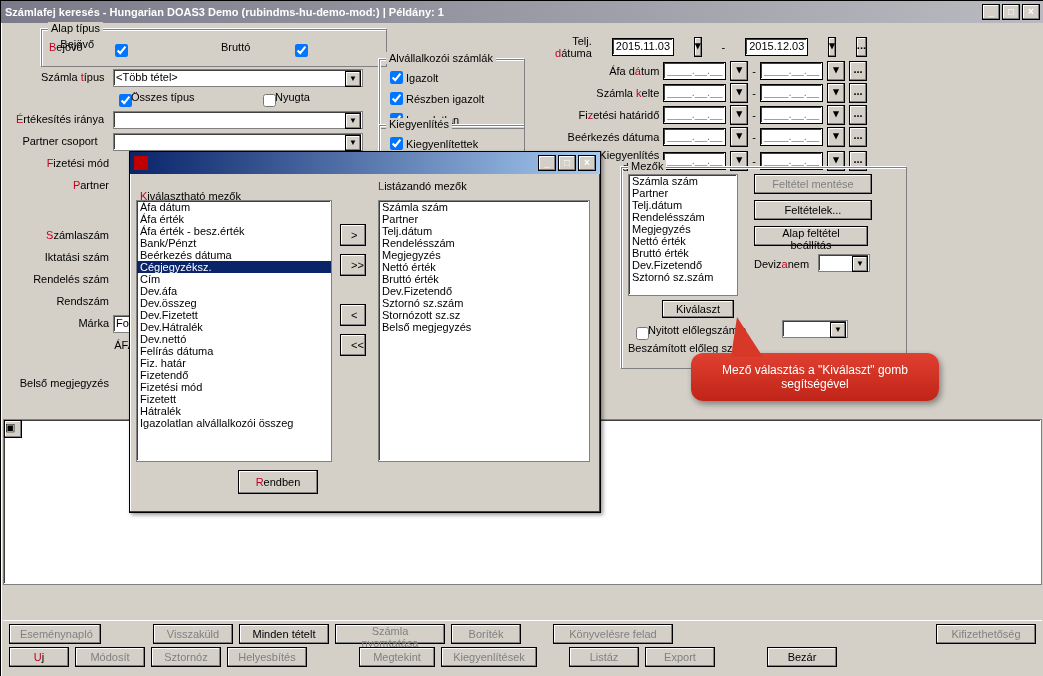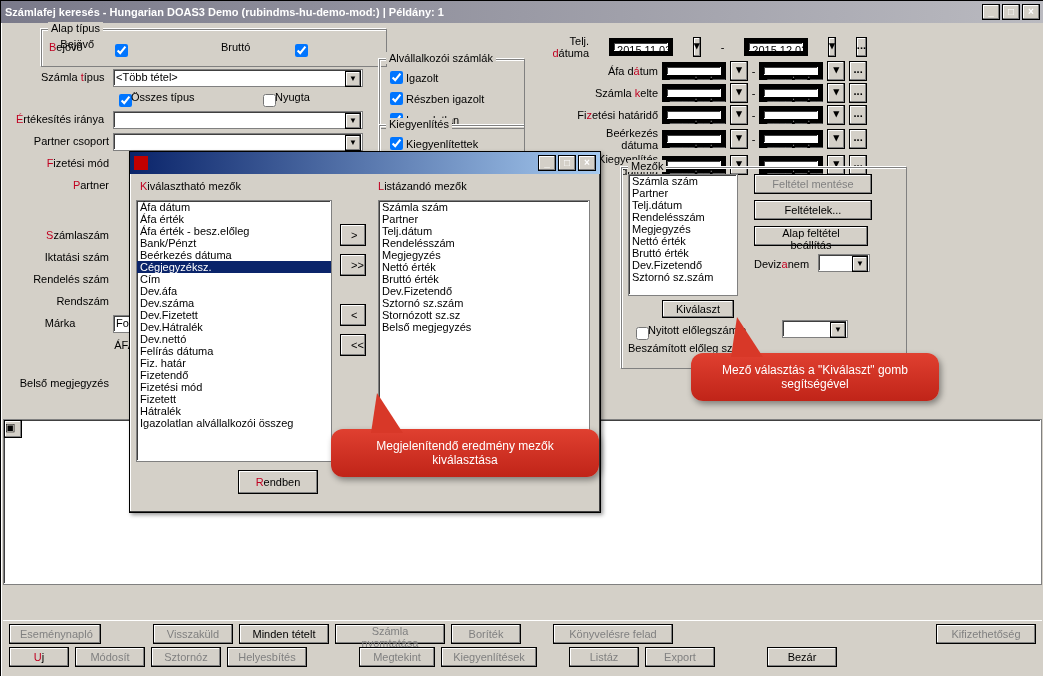--- a/index.html
+++ b/index.html
@@ -14,21 +14,21 @@
 .lbl{text-align:right;display:inline-block}
 .inp,.combo{background:#fff;border:1px solid #808080;box-shadow:inset -1px -1px 0 #fff,inset 1px 1px 0 #404040;height:18px;padding:1px 2px;box-sizing:border-box}
 .combo{position:relative;padding-right:16px}
 .combo .arr,.datebtn,.minibtn{position:absolute;right:1px;top:1px;width:14px;height:14px;background:#d4d0c8;border:1px solid #000;box-shadow:inset -1px -1px 0 #808080,inset 1px 1px 0 #fff;text-align:center;font-size:8px;line-height:13px;cursor:pointer}
 .chk{width:13px;height:13px;vertical-align:middle}
 .btn{background:#d4d0c8;border:1px solid #000;box-shadow:inset -1px -1px 0 #808080,inset 1px 1px 0 #fff;height:20px;padding:0 10px;cursor:pointer;font-size:11px}
 .listbox{background:#fff;border:1px solid #808080;box-shadow:inset -1px -1px 0 #fff,inset 1px 1px 0 #404040;overflow-y:scroll;font-size:11px}
 .listbox div{padding:0 3px;white-space:nowrap;cursor:default}
 .listbox div.sel{background:#0a246a;color:#fff}
 .row{display:flex;align-items:center;margin:2px 0}
-.dateinp{background:#fff;border:5px solid #000000;box-shadow:inset -1px -1px 0 #fff,inset 1px 1px 0 #404040;width:64px;height:18px;padding:1px 3px;box-sizing:border-box;color:#808080}
+.dateinp{background:#fff;border:1px solid #000000;box-shadow:inset -1px -1px 0 #fff,inset 1px 1px 0 #404040;width:64px;height:18px;padding:1px 3px;box-sizing:border-box;color:#808080}
 .dotbtn{width:18px;height:18px;background:#d4d0c8;border:1px solid #000;box-shadow:inset -1px -1px 0 #808080,inset 1px 1px 0 #fff;text-align:center;line-height:15px;font-weight:bold;cursor:pointer}
 .modal{position:absolute;background:#d4d0c8;border:1px solid #000;box-shadow:2px 2px 4px rgba(0,0,0,.4),inset -1px -1px 0 #404040,inset 1px 1px 0 #fff}
 .callout{position:absolute;background:linear-gradient(to bottom,#e04030,#c02418);color:#fff;border-radius:12px;padding:10px 14px;text-align:center;box-shadow:2px 3px 6px rgba(0,0,0,.4);font-size:12px;z-index:50}
 .callout.tail-top::before{content:"";position:absolute;top:-36px;left:40px;width:0;height:0;border-left:6px solid transparent;border-right:26px solid transparent;border-bottom:40px solid #d83828}
 .bottombar{position:absolute;left:2px;right:2px;bottom:2px;height:48px;background:#d4d0c8;border-top:1px solid #fff;padding:3px 6px}
 .bottombar .r{display:flex;gap:6px;margin-bottom:3px;align-items:center}
 .botgrid{position:absolute;left:2px;right:2px;top:396px;bottom:54px;background:#fff;border:1px solid #808080;box-shadow:inset -1px -1px 0 #fff,inset 1px 1px 0 #404040}
 .corner{width:16px;height:16px;background:#d4d0c8;border:1px solid #000;box-shadow:inset -1px -1px 0 #808080,inset 1px 1px 0 #fff}
 #arrows button{width:26px;height:22px}
 </style>
@@ -67,34 +67,34 @@
     <input type="checkbox" class="chk" checked="" style="position: absolute; left: 114px; top: 68px;">
     <div style="position:absolute;left:130px;top:68px">Összes típus</div>
     <input type="checkbox" class="chk" style="position: absolute; left: 258px; top: 68px;">
     <div style="position:absolute;left:274px;top:68px">Nyugta</div>
 
     <div style="position:absolute;left:10px;top:90px;text-align:center;width:98px"><span class="hl">É</span>rtékesítés iránya</div>
     <div class="combo" style="position:absolute;left:112px;top:88px;width:250px">
         <div class="arr">▼</div>
       </div>
 
-    <div style="position:absolute;left:10px;top:112px;text-align:right;width:98px">Partner csoport</div>
+    <div style="position:absolute;left:10px;top:112px;text-align:center;width:98px">Partner csoport</div>
     <div class="combo" style="position:absolute;left:112px;top:110px;width:250px">
         <div class="arr">▼</div>
       </div>
 
     <div style="position:absolute;left:10px;top:134px;text-align:right;width:98px"><span class="hl">F</span><span>izetési mód</span></div>
 
     <div style="position:absolute;left:10px;top:156px;text-align:right;width:98px"><span class="hl">P</span><span>artner</span></div>
 
     <div style="position:absolute;left:10px;top:206px;text-align:right;width:98px"><span class="hl">S</span><span>zámlaszám</span></div>
     <div style="position:absolute;left:10px;top:228px;text-align:right;width:98px">Iktatási szám</div>
     <div style="position:absolute;left:10px;top:250px;text-align:right;width:98px">Rendelés szám</div>
     <div style="position:absolute;left:10px;top:272px;text-align:right;width:98px">Rendszám</div>
-    <div style="position:absolute;left:10px;top:294px;text-align:center;width:98px">Márka</div>
+    <div style="position:absolute;left:10px;top:294px;text-align:right;width:98px">Márka</div>
     <div class="inp" style="position:absolute;left:112px;top:292px;width:24px"><span>Forc</span></div>
     <div style="position:absolute;left:10px;top:316px;text-align:right;width:124px">ÁFA</div>
     <div style="position:absolute;left:10px;top:354px;text-align:right;width:98px">Belső megjegyzés</div>
 
     <div class="grp" style="left:378px;top:36px;width:120px;height:58px">
       <span class="cap">Alvállalkozói számlák</span>
       <div class="row">
           <input type="checkbox" class="chk" checked="" style=""> 
           <span>Igazolt</span>
         </div>
@@ -208,32 +208,32 @@
     <div class="modal" style="left:128px;top:128px;width:470px;height:360px">
       <div class="titlebar" style="background:linear-gradient(to right,#0a246a,#a6caf0)">
         <span style="width:14px;height:14px;background:#c00000;display:inline-block"></span>
         <div class="btns">
           <div class="tb">_</div>
           <div class="tb">□</div>
           <div class="tb">×</div>
         </div>
       </div>
       <div style="padding:10px;position:relative;height:330px">
-        <div style="position:absolute;left:10px;top:6px"><span class="hl">K</span><span>iválasztható mezők</span></div>
+        <div style="position:absolute;left:10px;top:16px"><span class="hl">K</span><span>iválasztható mezők</span></div>
         <div style="position:absolute;left:248px;top:6px"><span class="hl">L</span><span>istázandó mezők</span></div>
         <div class="listbox" id="ml" style="position:absolute;left:6px;top:26px;width:194px;height:260px">
             <div>Áfa dátum</div>
             <div>Áfa érték</div>
-            <div>Áfa érték - besz.előleg</div>
+            <div>Áfa érték - besz.érték</div>
             <div>Bank/Pénzt</div>
             <div>Beérkezés dátuma</div>
             <div class="sel">Cégjegyzéksz.</div>
             <div>Cím</div>
             <div>Dev.áfa</div>
-            <div>Dev.száma</div>
+            <div>Dev.összeg</div>
             <div>Dev.Fizetett</div>
             <div>Dev.Hátralék</div>
             <div>Dev.nettó</div>
             <div>Felírás dátuma</div>
             <div>Fiz. határ</div>
             <div>Fizetendő</div>
             <div>Fizetési mód</div>
             <div>Fizetett</div>
             <div>Hátralék</div>
             <div>Igazolatlan alvállalkozói összeg</div>
@@ -255,21 +255,20 @@
             <div>Bruttó érték</div>
             <div>Dev.Fizetendő</div>
             <div>Sztornó sz.szám</div>
             <div>Stornózott sz.sz</div>
             <div>Belső megjegyzés</div>
           </div>
         <button class="btn" style="position:absolute;left:108px;top:296px;width:80px;height:24px"><span class="hl">R</span><span>endben</span></button>
       </div>
     </div>
 
-    <div class="callout tail-top" style="left:330px;top:406px;width:240px">Megjelenítendő eredmény mezők kiválasztása</div>
     <div class="callout tail-top" style="left:690px;top:330px;width:220px">Mező választás a "Kiválaszt" gomb segítségével</div>
   </div>
 
   <div class="bottombar">
     <div class="r">
       <button class="btn" style="width:92px;color:#808080">Eseménynapló</button>
       <span style="width:40px"></span>
       <button class="btn" style="width:80px;color:#808080">Visszaküld</button>
       <button class="btn" style="width:90px">Minden tételt</button>
       <button class="btn" style="width:110px;color:#808080">Számla nyomtatása</button>

